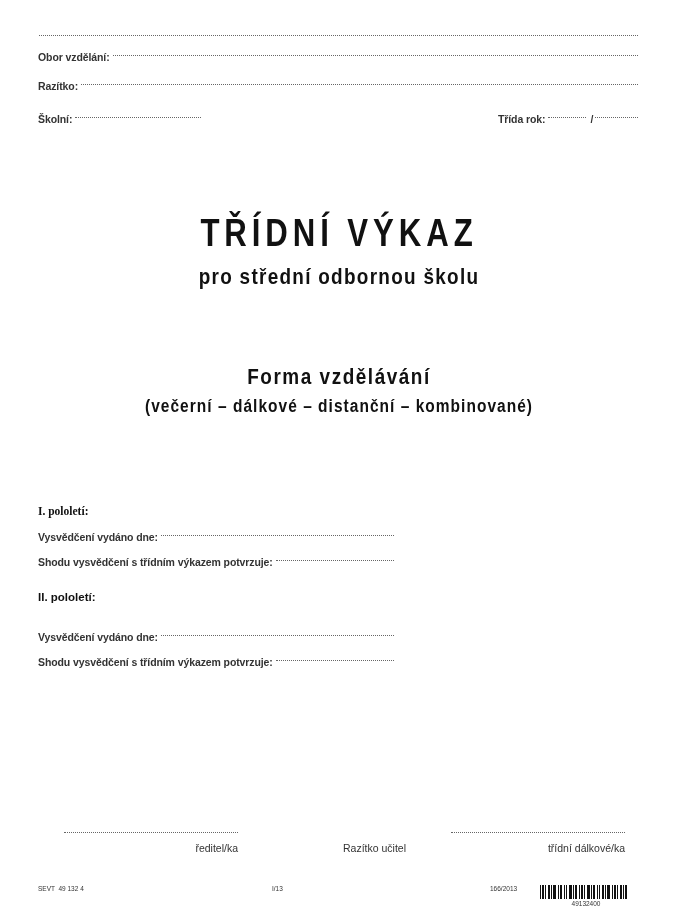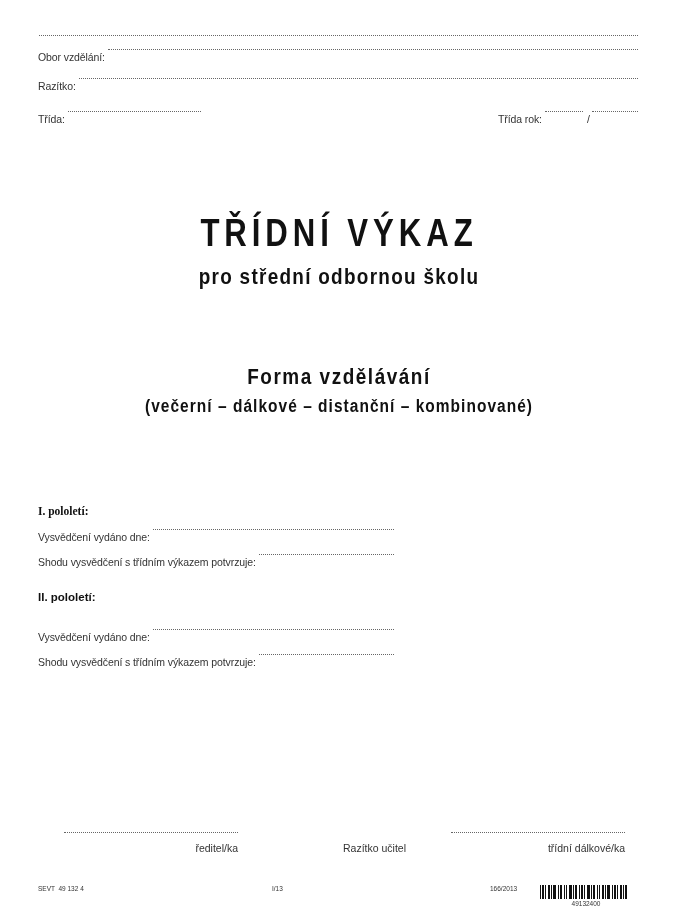--- a/index.html
+++ b/index.html
@@ -1,18 +1,18 @@
 <!DOCTYPE html>
 <html><head>
 <meta charset="utf-8">
 <style>
   html, body { margin: 0; padding: 0; background: #ffffff; }
   body { width: 678px; height: 911px; position: relative; overflow: hidden; font-family: "Liberation Sans", sans-serif; color: #222; }
   .small { font-size: 10.5px; color: #333; letter-spacing: -0.1px; }
-  .fieldrow { position: absolute; display: flex; align-items: flex-start; white-space: nowrap; }
+  .fieldrow { position: absolute; display: flex; align-items: center; white-space: nowrap; font-weight: bold; }
   .fieldrow .lbl { margin-right: 3px; }
   .fieldrow .fill { flex: 1; border-bottom: 1px dotted #666; transform: translateY(-2px); }
   .title-main { position: absolute; left: 0; width: 678px; top: 212px; text-align: center; font-family: "Liberation Sans", sans-serif; font-weight: bold; font-size: 38px; letter-spacing: 6px; color: #111; transform: scaleX(0.82); transform-origin: center; }
   .title-sub { position: absolute; left: 0; width: 678px; top: 264px; text-align: center; font-weight: bold; font-size: 22px; letter-spacing: 1.5px; color: #111; transform: scaleX(0.86); transform-origin: center; }
   .form-title { position: absolute; left: 0; width: 678px; top: 364px; text-align: center; font-weight: bold; font-size: 22px; letter-spacing: 1.8px; color: #111; transform: scaleX(0.86); transform-origin: center; }
   .form-sub { position: absolute; left: 0; width: 678px; top: 396px; text-align: center; font-weight: bold; font-size: 18px; letter-spacing: 1.2px; color: #111; transform: scaleX(0.86); transform-origin: center; }
   .sem-head { position: absolute; left: 38px; font-size: 11.5px; font-weight: bold; color: #111; }
   .sig-line { position: absolute; border-bottom: 1px dotted #666; height: 0; }
   .sig-lbl { position: absolute; font-size: 10.5px; color: #333; text-align: right; }
   .foot { position: absolute; font-size: 6.5px; color: #333; }
@@ -28,21 +28,21 @@
   <span class="lbl">Obor vzdělání:</span>
   <span class="fill"></span>
 </div>
 
 <div class="fieldrow small" style="left:38px; top:80px; width:600px;">
   <span class="lbl">Razítko:</span>
   <span class="fill"></span>
 </div>
 
 <div class="fieldrow small" style="left:38px; top:113px; width:163px;">
-  <span class="lbl">Třída:</span>
+  <span class="lbl">Školní:</span>
   <span class="fill"></span>
 </div>
 
 <div class="fieldrow small" style="left:498px; top:113px; width:140px;">
   <span class="lbl">Třída rok:</span>
   <span class="fill" style="flex:0 0 38px;"></span>
   <span style="margin:0 2px 0 4px;">/</span>
   <span class="fill"></span>
 </div>
 

